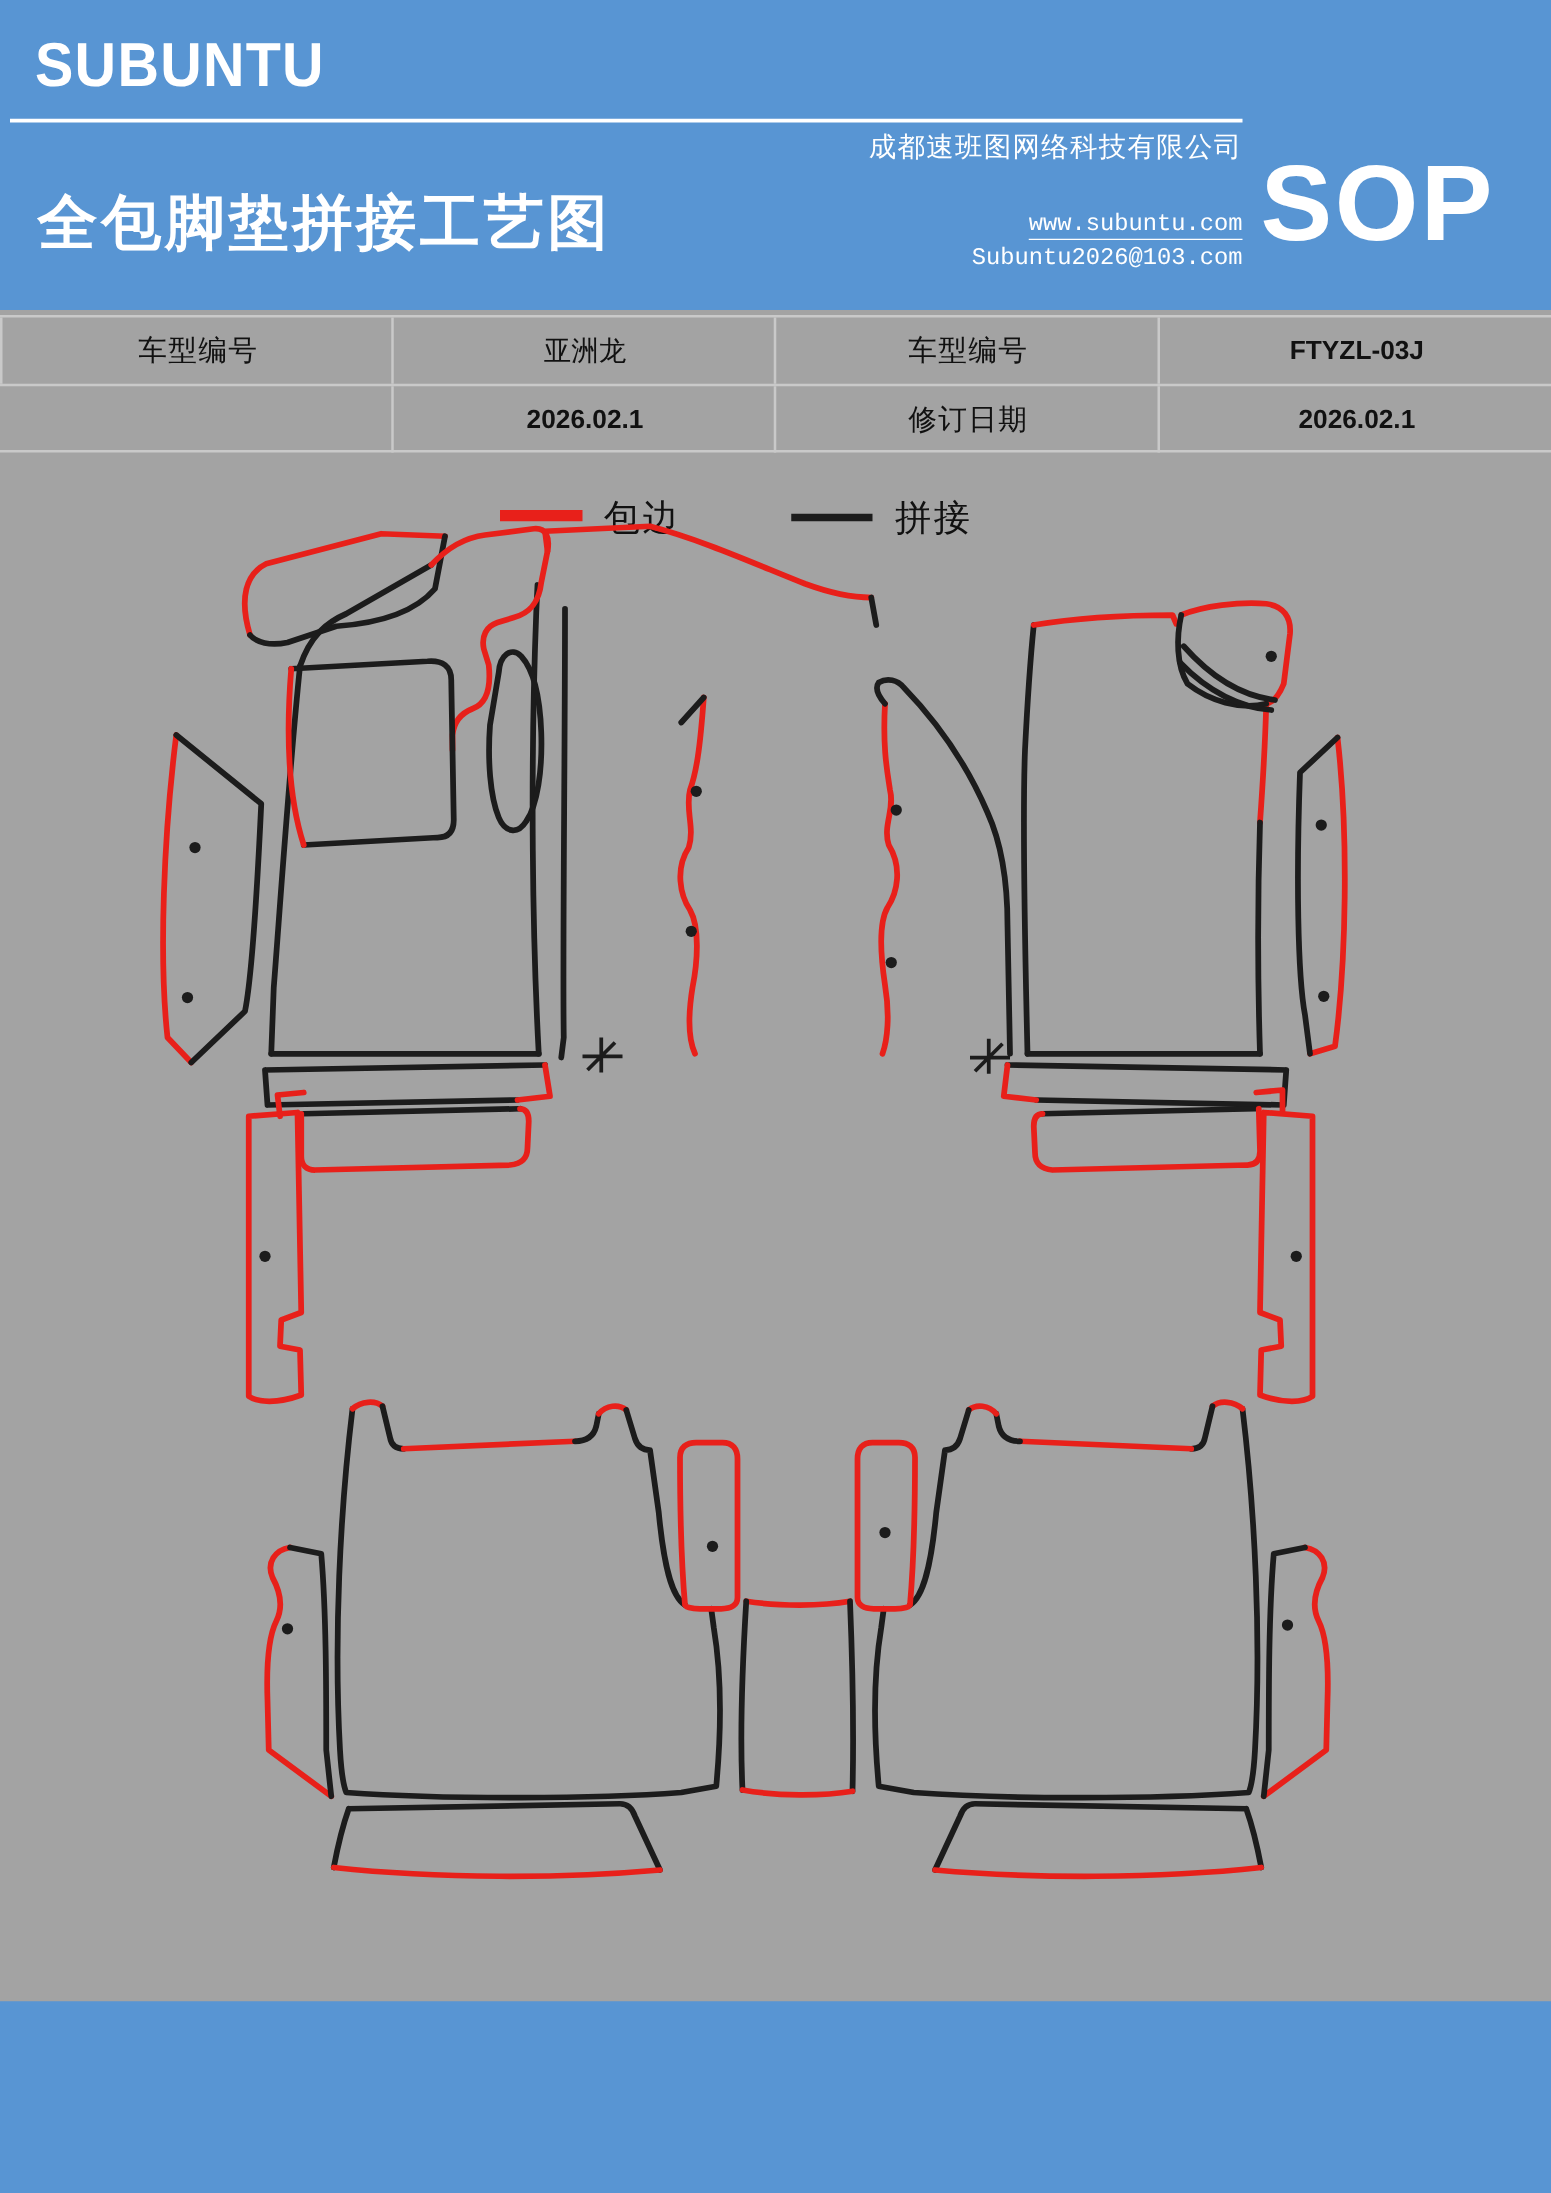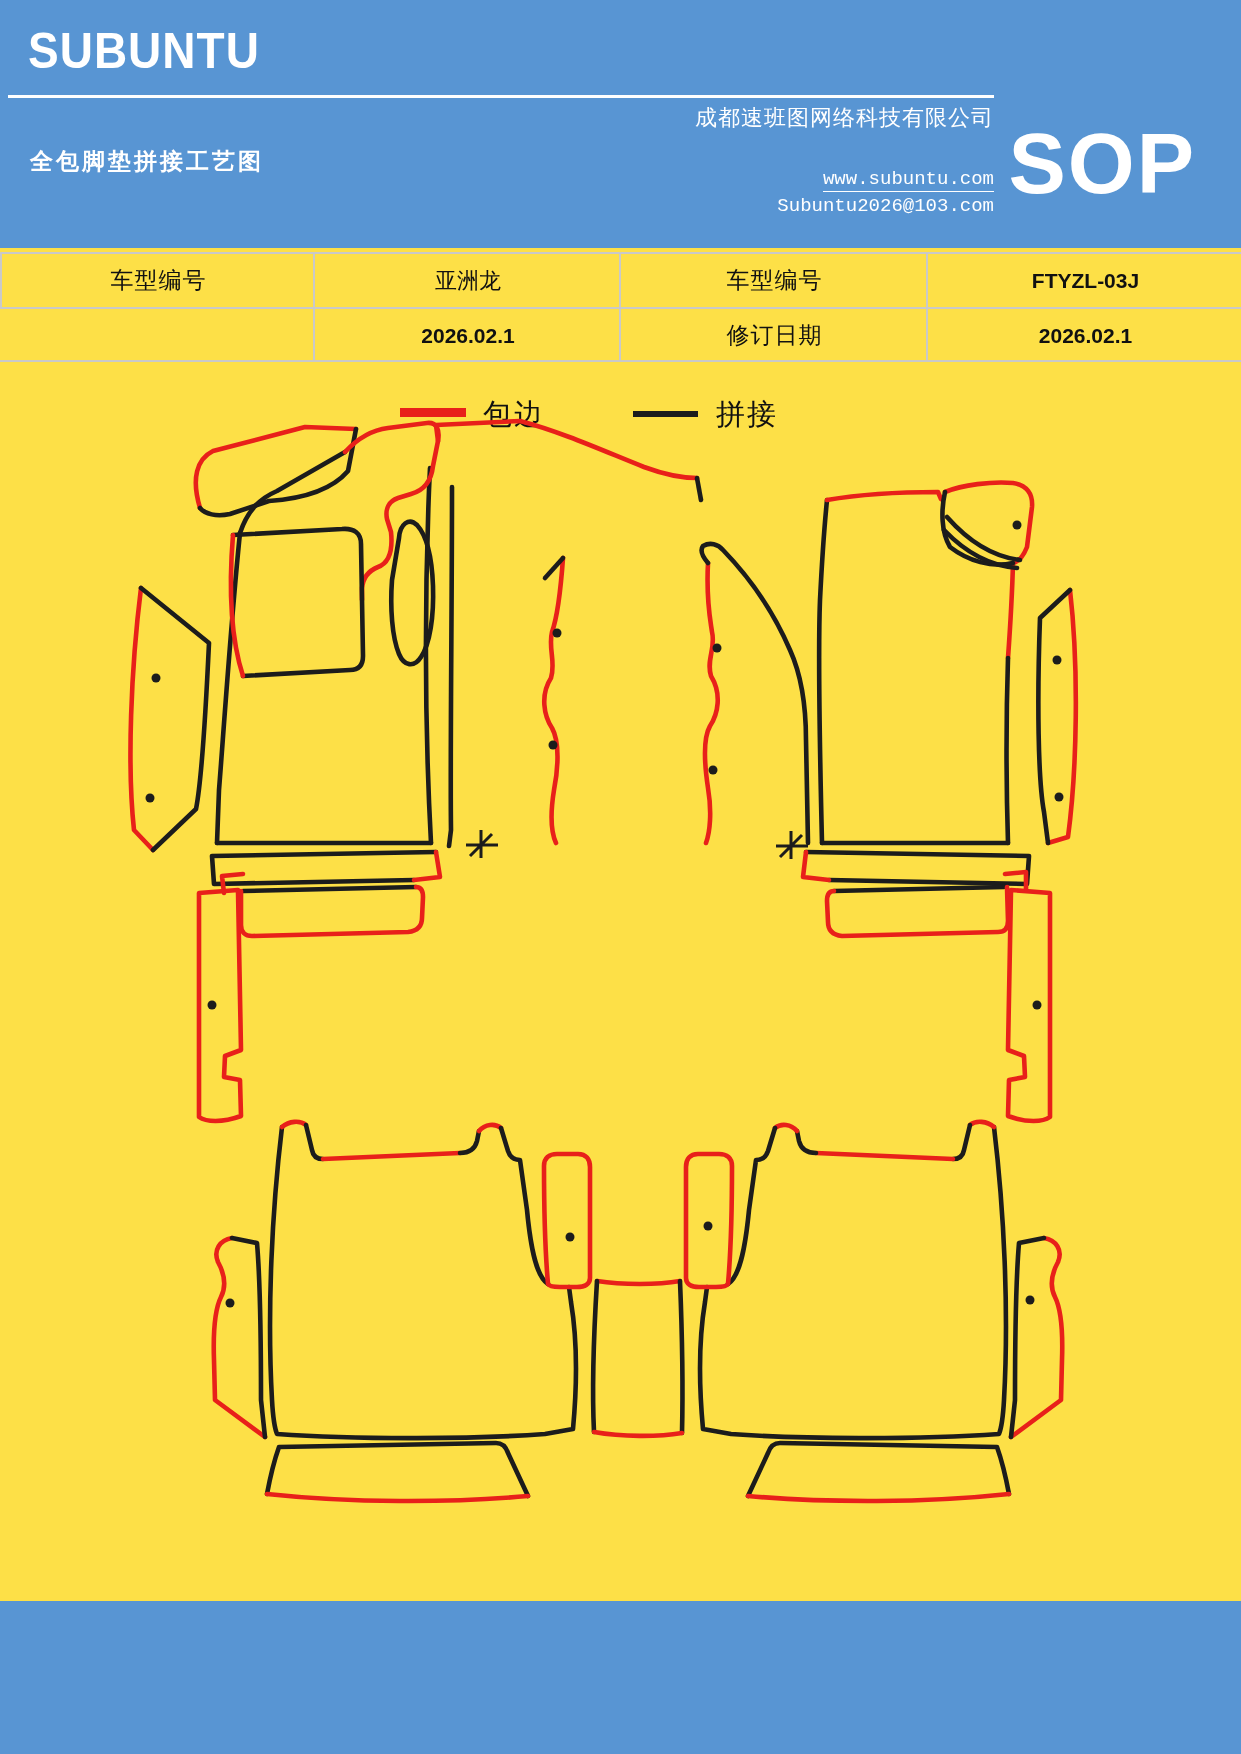--- a/index.html
+++ b/index.html
@@ -1,25 +1,25 @@
 <!DOCTYPE html>
 <html style="--blue: #5895d3; --red: #e8201a; --ink: #1c1c1c; --tbl: #c9c9c9;"><head>
 <meta charset="utf-8">
 <style>
   :root{ --blue:#5895d3; --red:#e8201a; --ink:#1c1c1c; --tbl:#c9c9c9; }
   html,body{margin:0;padding:0;background:#e9e9e9;}
-  #page{position:relative;width:1241px;height:1754px;background:#fde047;overflow:hidden;
+  #page{position:relative;width:1241px;height:1754px;background:#a3a3a3;overflow:hidden;
         font-family:"Liberation Sans",sans-serif;}
   .abs{position:absolute;}
   
   #header{left:0;top:0;width:1241px;height:248px;background:var(--blue);}
   #logo{left:28px;top:22px;color:#fff;font-size:46px;font-weight:800;letter-spacing:1px;
         font-family:"Liberation Sans",sans-serif;transform:scaleY(1.08);transform-origin:top left;}
   #hline{left:8px;top:95px;width:986px;height:3px;background:#ffffff;}
-  #doc-title{left:30px;top:146px;color:#fff;font-size:23px;font-weight:700;letter-spacing:3px;
+  #doc-title{left:30px;top:146px;color:#fff;font-size:48px;font-weight:700;letter-spacing:3px;
         font-family:"Liberation Sans",sans-serif;}
   #hdr-company{right:247px;top:103px;color:#fff;font-size:22px;letter-spacing:1px;
         font-family:"Liberation Serif","DejaVu Serif",serif;}
   #hdr-web{right:247px;top:168px;color:#fff;font-size:19px;font-family:"Liberation Mono","DejaVu Sans Mono",monospace;
         border-bottom:1.5px solid #fff;padding-bottom:1px;}
   #hdr-mail{right:247px;top:195px;color:#fff;font-size:19px;font-family:"Liberation Mono","DejaVu Sans Mono",monospace;}
   #sop{right:45px;top:80px;color:#fff;font-size:86px;font-weight:800;letter-spacing:2px;line-height:1;margin-top:40px;}
   
   #info-table{left:0;top:252px;width:1241px;height:106px;border-top:2px solid var(--tbl);border-bottom:2px solid var(--tbl);}
   .trow{position:absolute;left:0;width:1241px;height:53px;}

